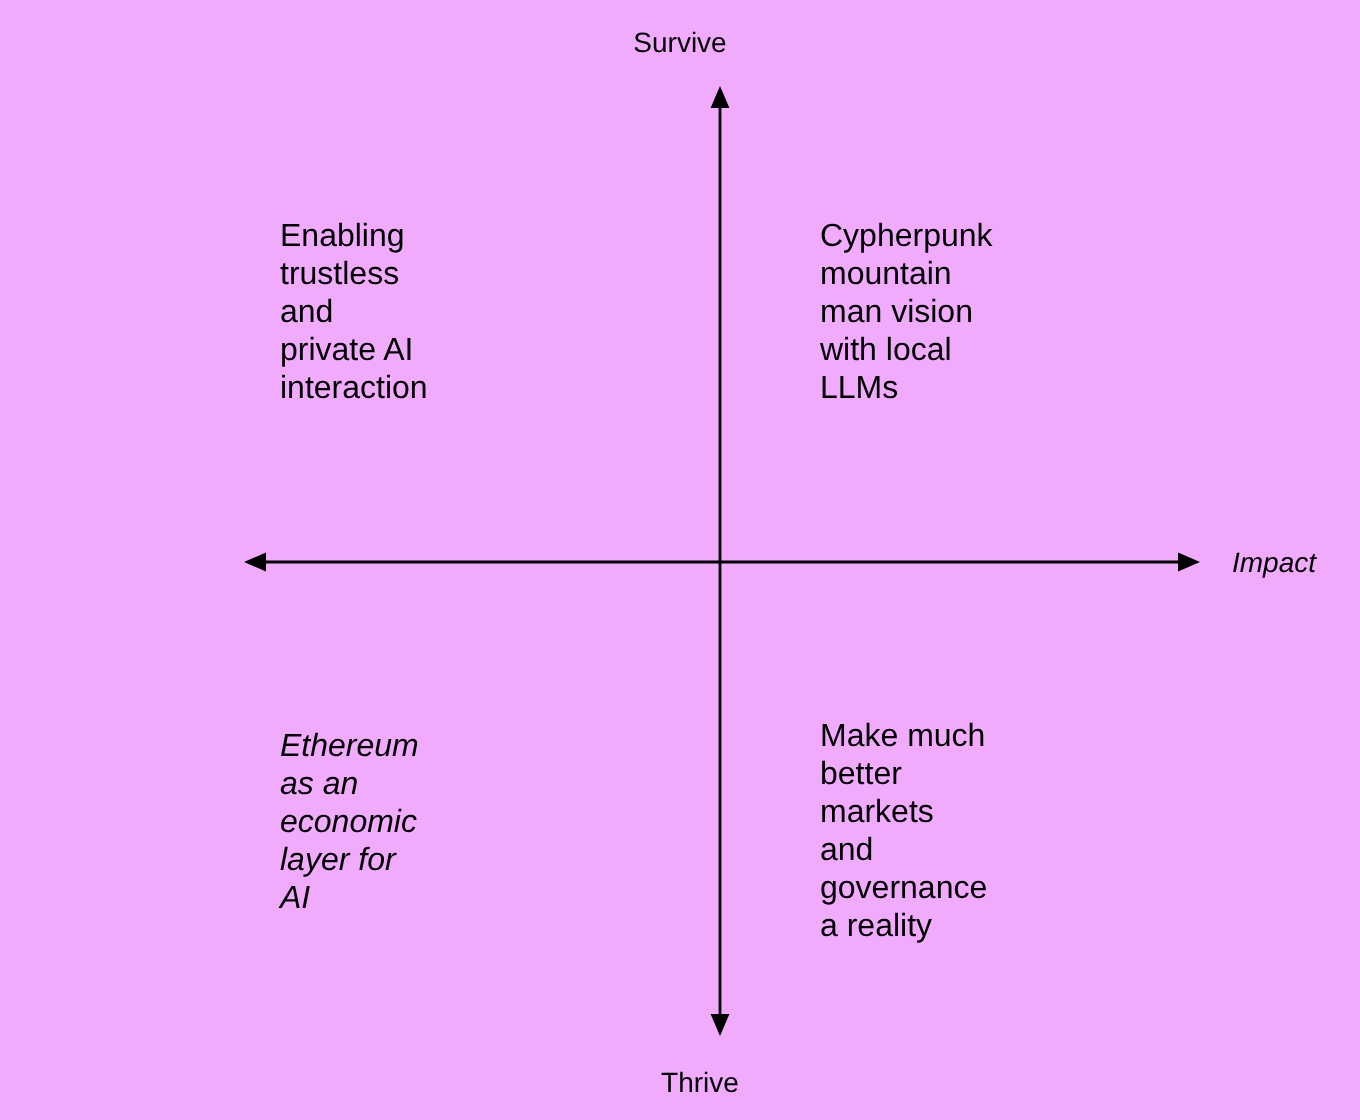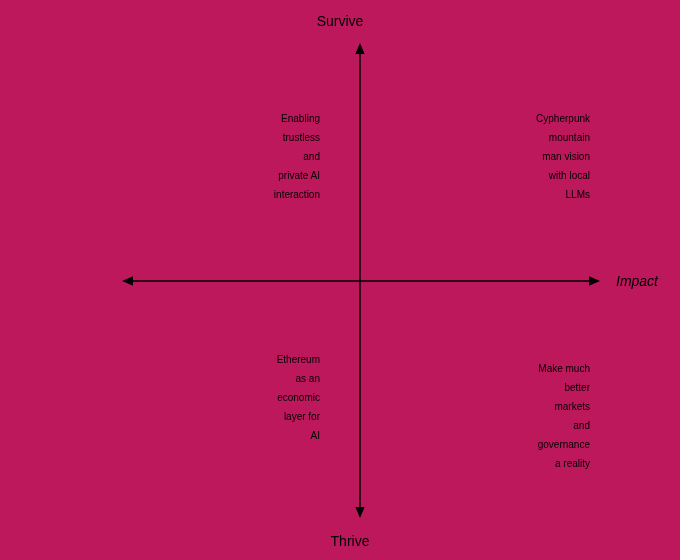--- a/index.html
+++ b/index.html
@@ -5,21 +5,21 @@
 <style>
   html, body {
     margin: 0;
     padding: 0;
     background: #ffffff;
   }
   #canvas {
     position: relative;
     width: 680px;
     height: 560px;
-    background: #be185d;
+    background: #f0abfc;
     overflow: hidden;
     font-family: "Liberation Sans", "DejaVu Sans", sans-serif;
     color: #000000;
     -webkit-font-smoothing: antialiased;
   }
   #axes-svg {
     position: absolute;
     left: 0;
     top: 0;
     width: 680px;
@@ -54,31 +54,31 @@
   }
   .axis-label.right {
     left: 616px;
     top: 273px;
     text-align: left;
     font-style: italic;
   }
   .quadrant-text {
     position: absolute;
     width: 180px;
-    font-size: 10px;
+    font-size: 16px;
     line-height: 19px;
-    text-align: right;
+    text-align: left;
     color: #000000;
   }
   .quadrant-text .line {
     display: block;
   }
   #quad-top-left    { left: 140px; top: 109px; }
   #quad-top-right   { left: 410px; top: 109px; }
-  #quad-bottom-left { left: 140px; top: 350px; }
+  #quad-bottom-left { left: 140px; top: 364px; font-style: italic; }
   #quad-bottom-right{ left: 410px; top: 359px; }
 </style>
 </head>
 <body>
 
 <div id="canvas">
 
   <svg id="axes-svg" viewBox="0 0 680 560" aria-hidden="true">
 
     <line x1="128" y1="281" x2="594" y2="281" stroke="#000000" stroke-width="1.4"></line>

